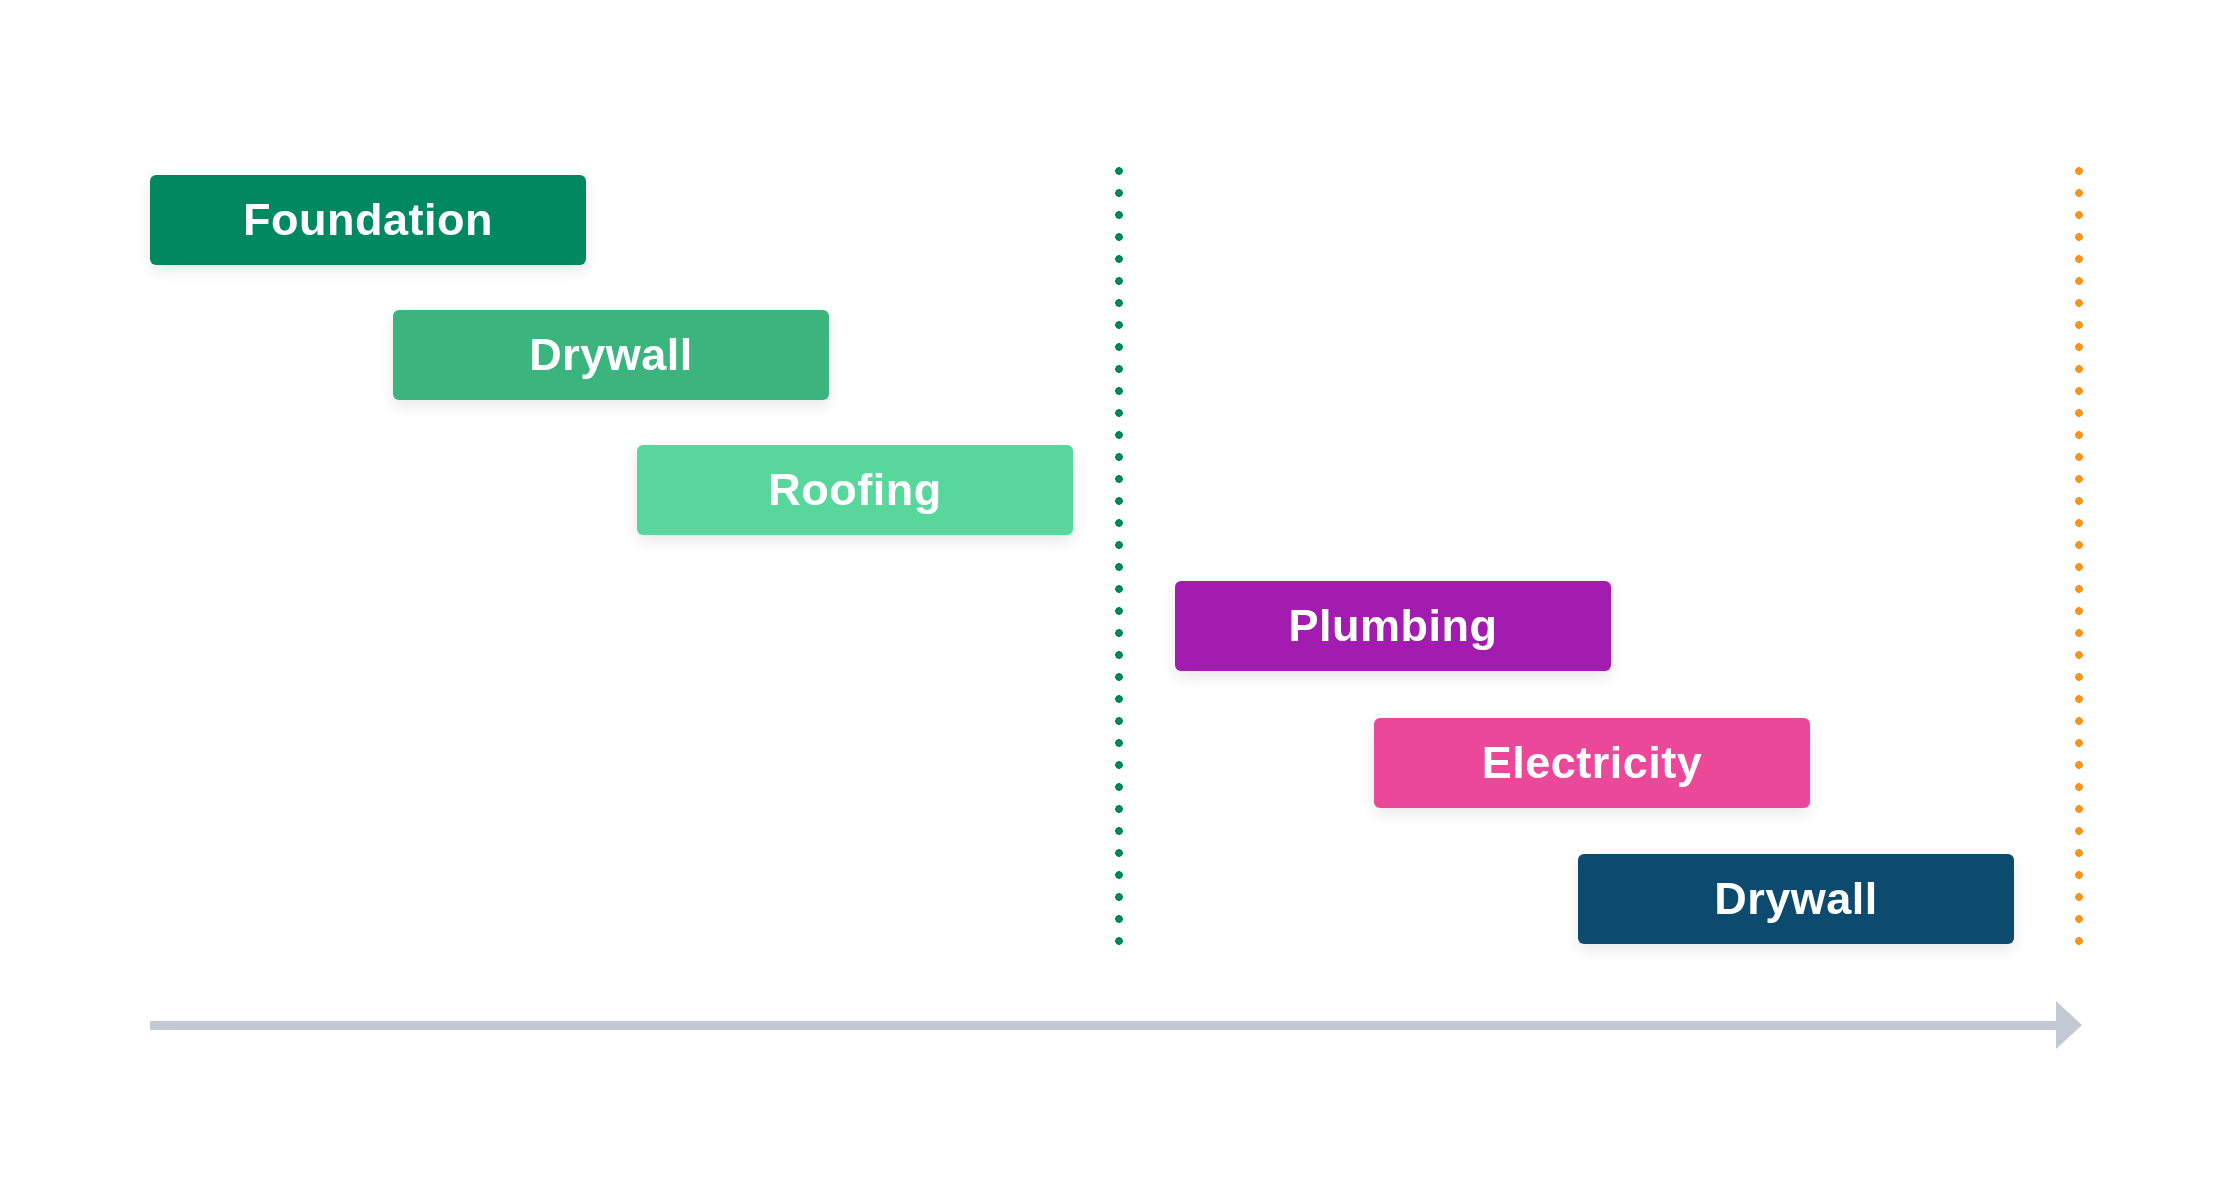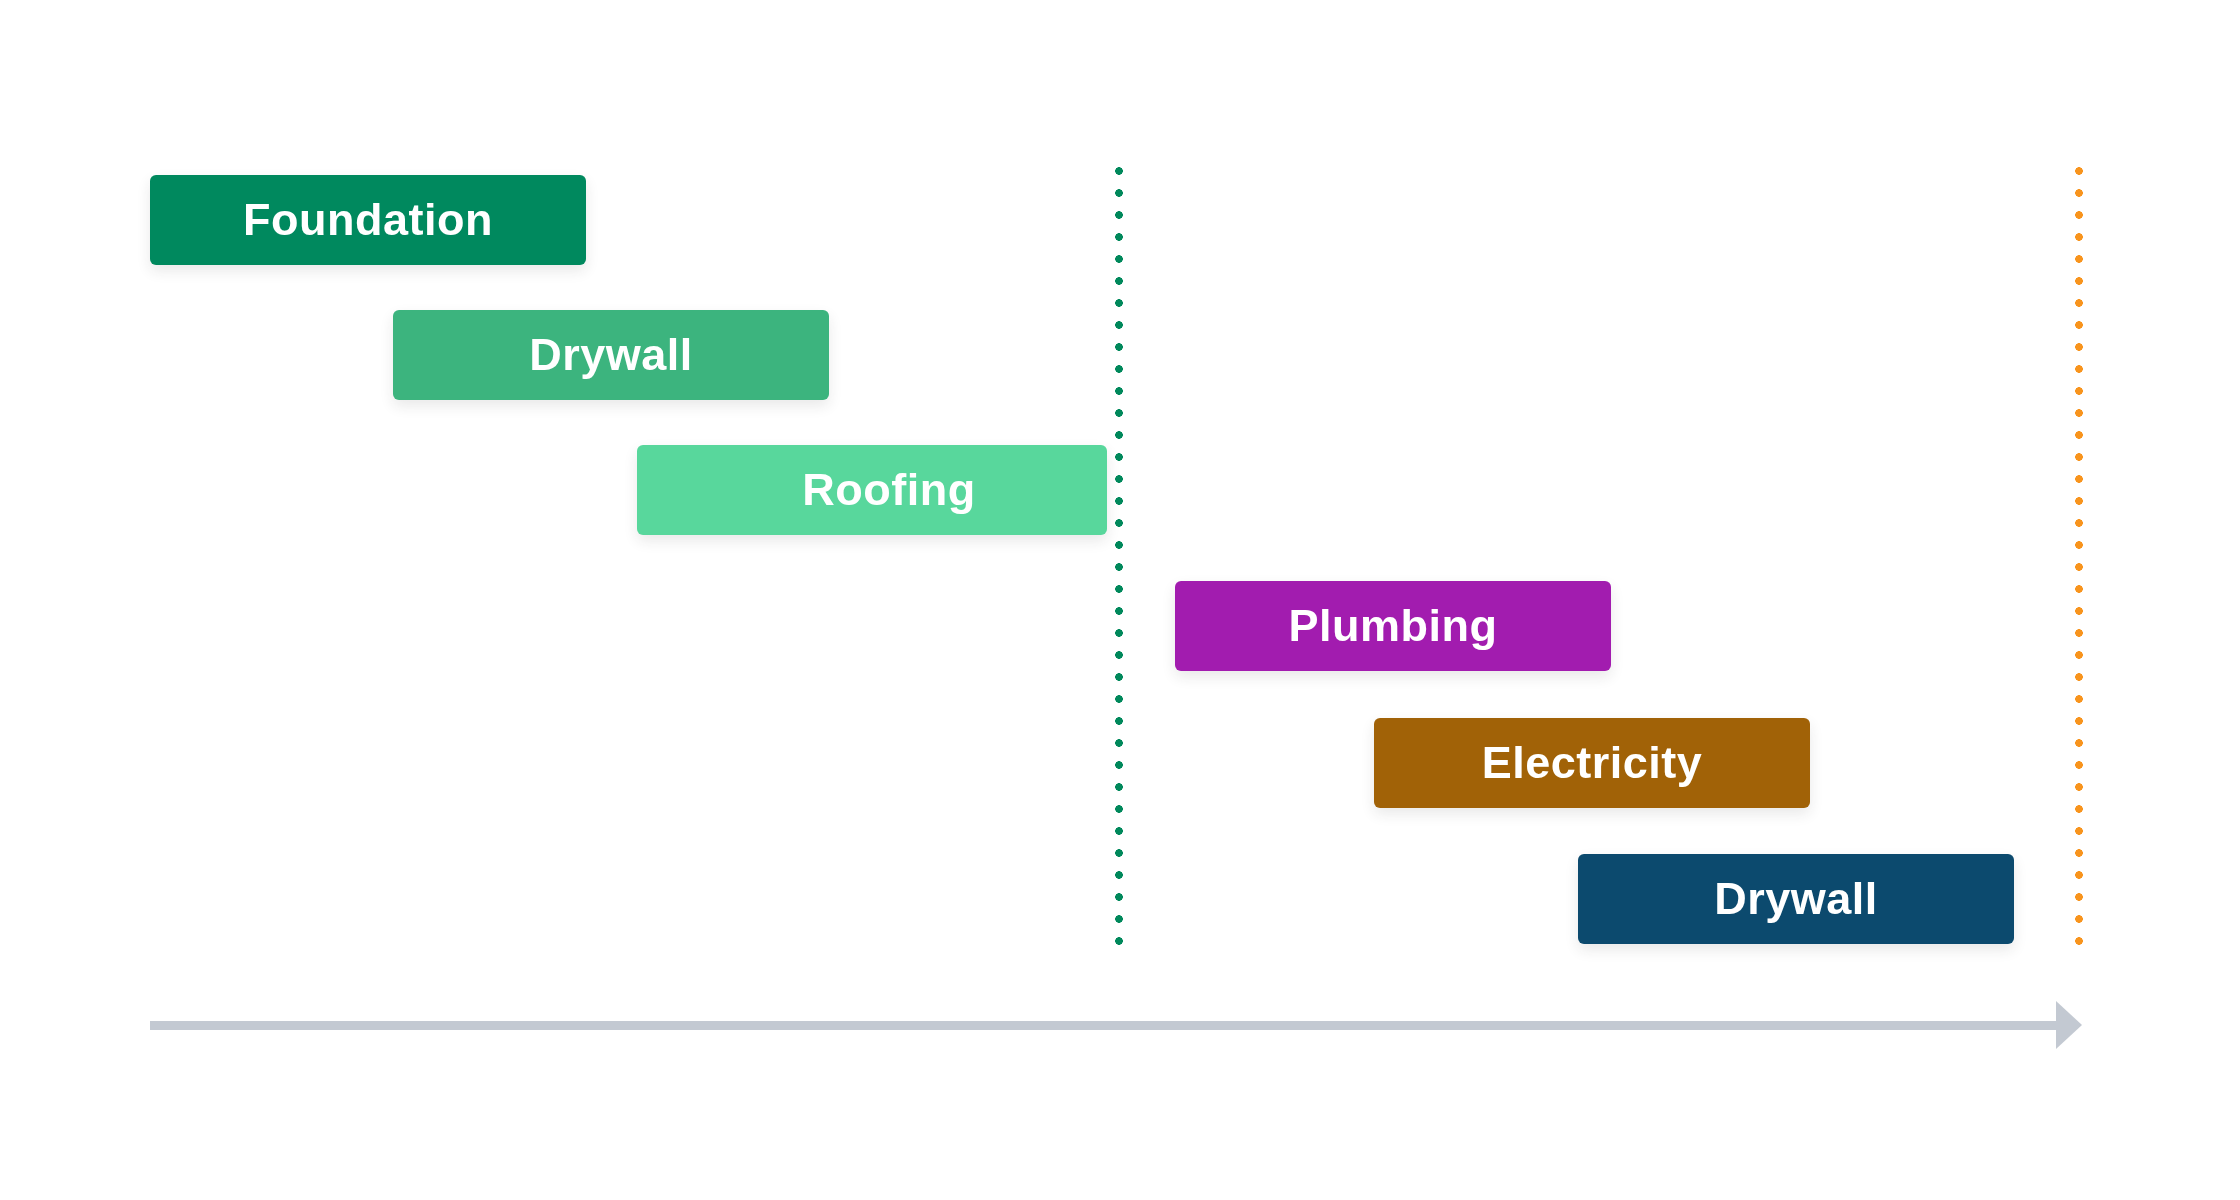--- a/index.html
+++ b/index.html
@@ -28,21 +28,21 @@
   }
   .bar span {
     color: #ffffff;
     font-size: 45px;
     font-weight: 700;
     letter-spacing: 0.5px;
     white-space: nowrap;
   }
   .bar-0 { left: 150px;  top: 175px; }
   .bar-1 { left: 393px;  top: 310px; }
-  .bar-2 { left: 637px;  top: 445px; padding-left: 34px; }
+  .bar-2 { left: 637px;  top: 445px; }
   .bar-3 { left: 1175px; top: 581px; }
   .bar-4 { left: 1374px; top: 718px; }
   .bar-5 { left: 1578px; top: 854px; }
   
   .milestone {
     position: absolute;
     top: 160px;
     width: 8px;
     height: 792px;
     background-image: radial-gradient(circle at 4px 11px, var(--dot-color) 3.6px, rgba(0,0,0,0) 4px);
@@ -85,21 +85,21 @@
   </div>
 
   <div class="bar bar-2" style="background: rgb(88, 215, 156);">
     <span>Roofing</span>
   </div>
 
   <div class="bar bar-3" style="background: #a21caf;">
     <span>Plumbing</span>
   </div>
 
-  <div class="bar bar-4" style="background: #a16207;">
+  <div class="bar bar-4" style="background: #ec4899;">
     <span>Electricity</span>
   </div>
 
   <div class="bar bar-5" style="background: #0c4a6e; justify-content: center;">
     <span>Drywall</span>
   </div>
 
   <div class="milestone milestone-1" style="--dot-color: #00885B;"></div>
 
   <div class="milestone milestone-2" style="--dot-color: #F8941D;"></div>

